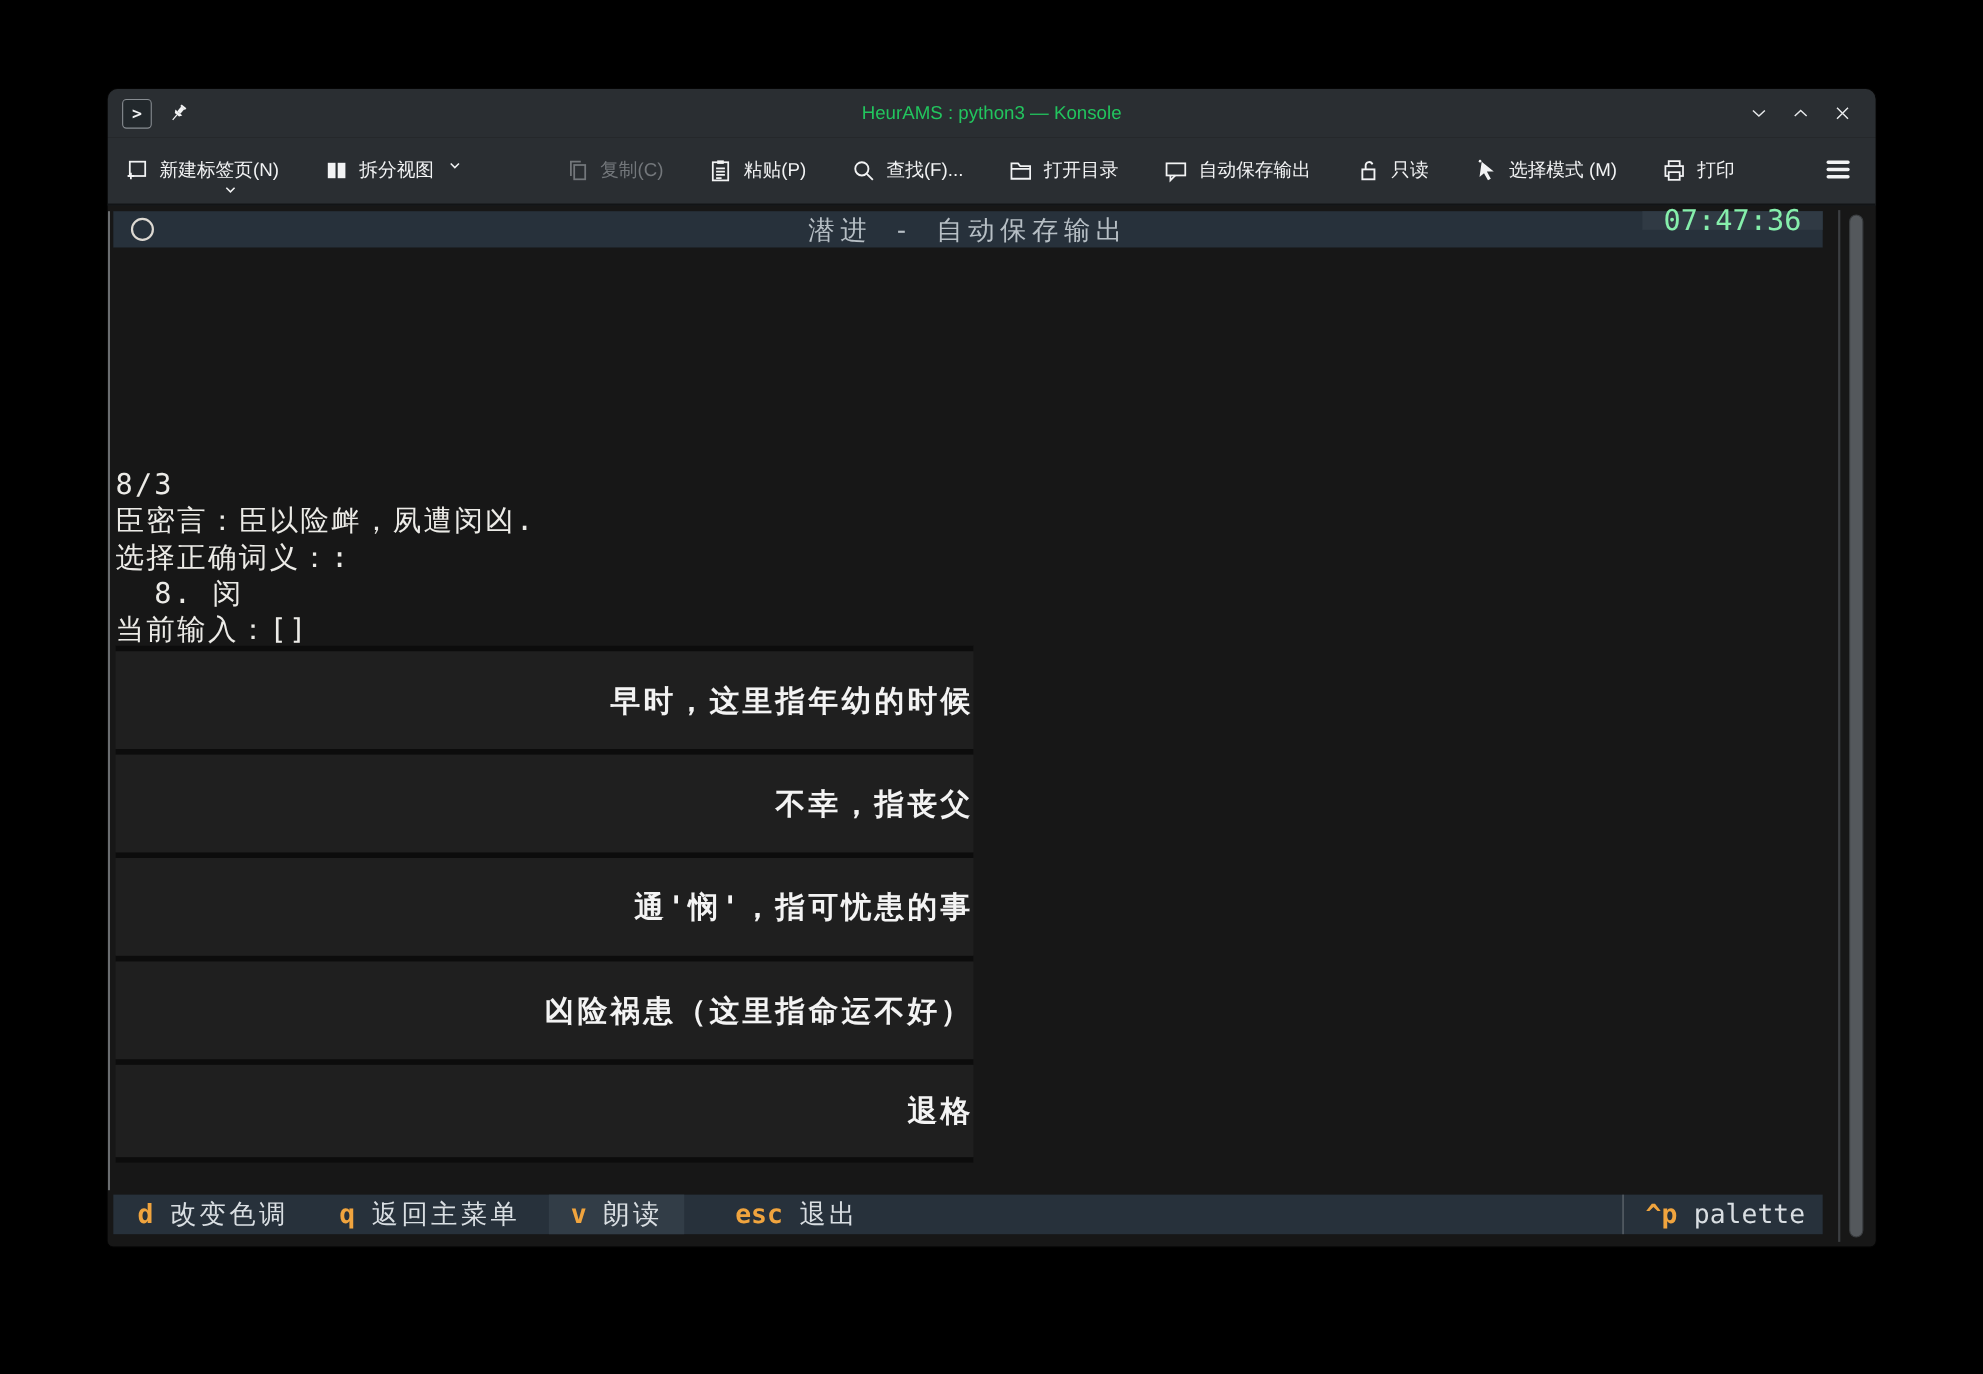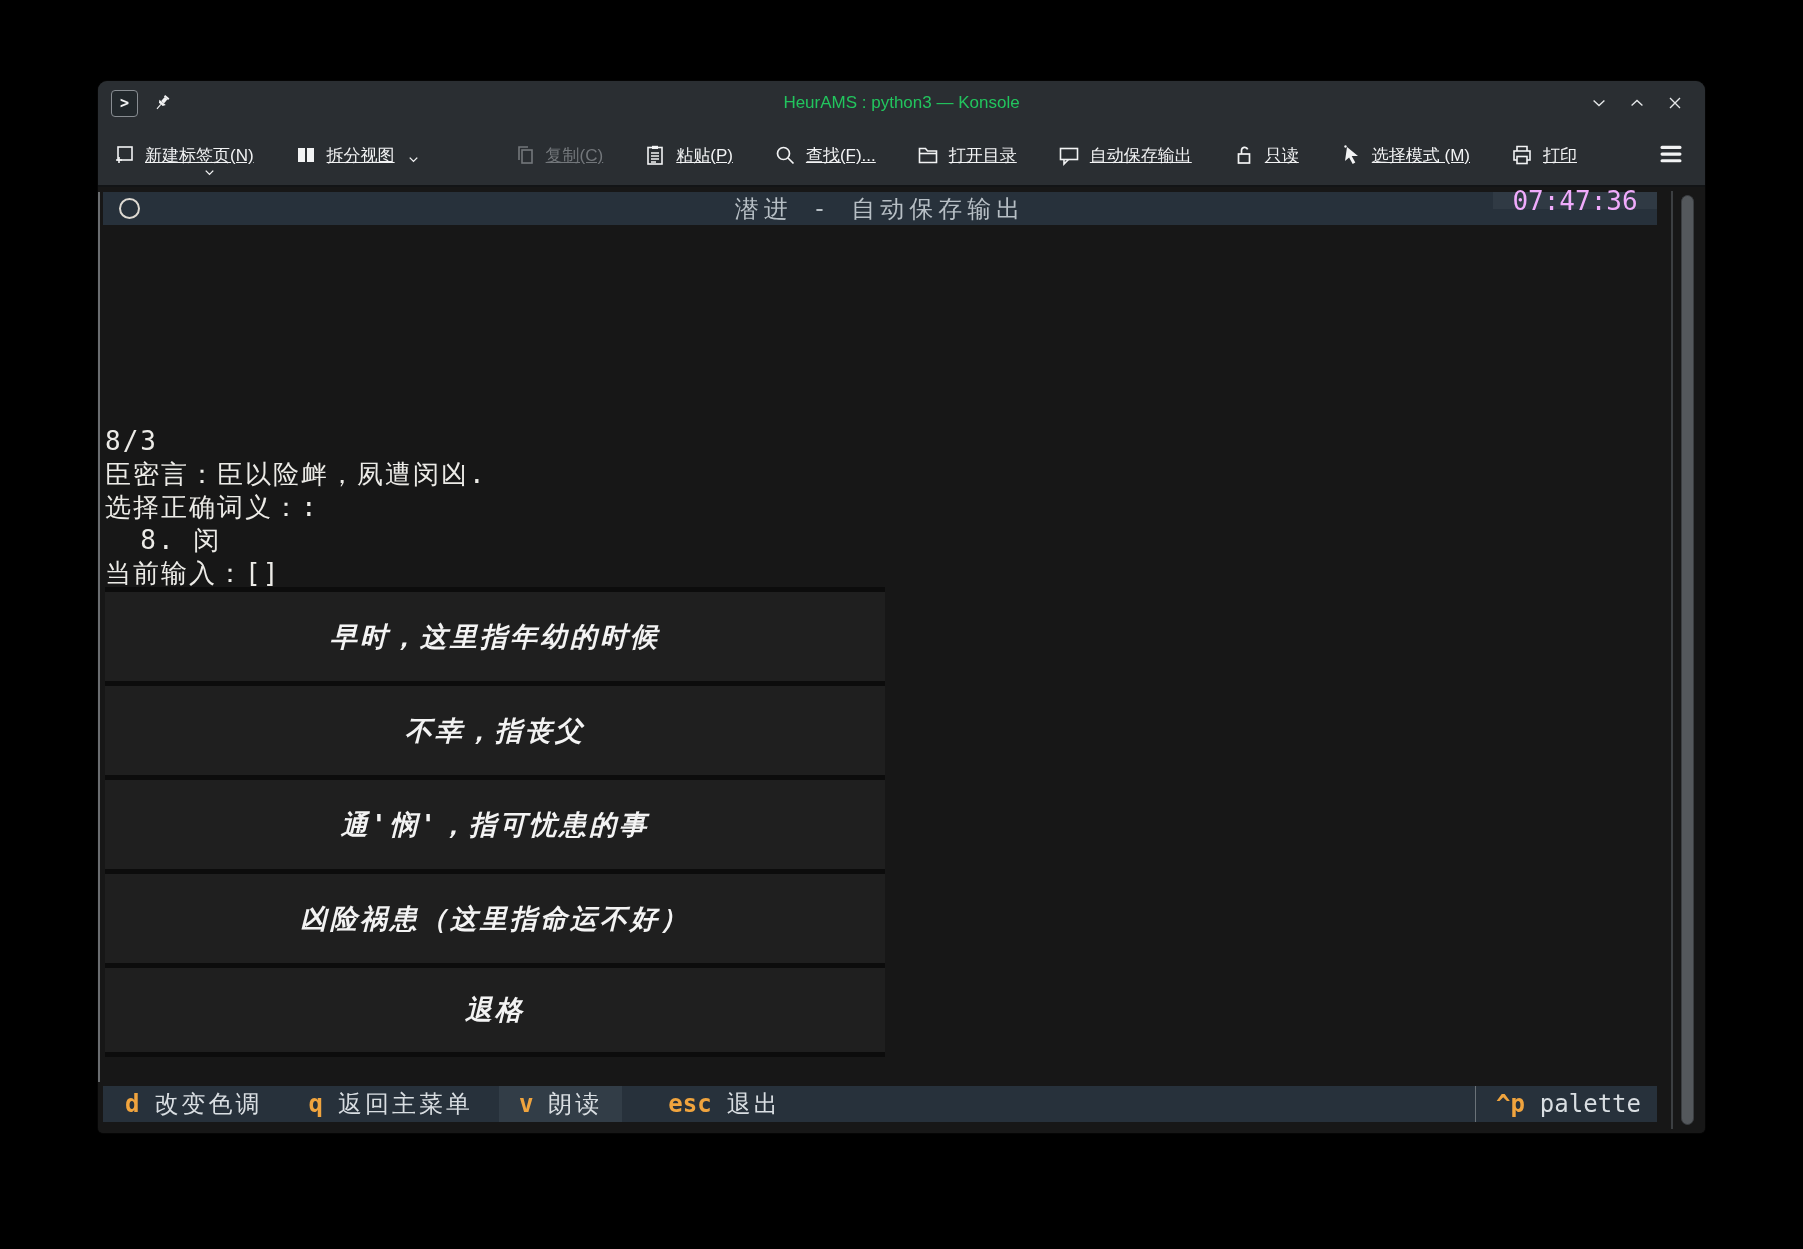--- a/index.html
+++ b/index.html
@@ -32,21 +32,21 @@
   }
   .win-controls { margin-left:auto; display:flex; align-items:center; gap:14px; padding-right:18px; }
   .win-btn { width:24px; height:24px; color:#e6e8ea; display:flex; align-items:center; justify-content:center; }
   .win-btn svg { width:20px; height:20px; }
   
   .toolbar {
     height:62px; background:#2a2e32; display:flex; align-items:center;
     padding:0 18px 0 14px; gap:40px; border-bottom:2px solid #121416;
     color:#f2f3f4; font-size:17px; white-space:nowrap;
   }
-  .tb-item { position:relative; display:flex; align-items:flex-end; gap:9px;text-decoration:underline; }
+  .tb-item { position:relative; display:flex; align-items:flex-start; gap:9px; }
   .tb-item .ticon { width:24px; height:24px; display:flex; }
   .tb-item .ticon svg { width:24px; height:24px; }
   .tb-item.disabled { color:#73777b; }
   .tb-item .chev { width:15px; height:15px; display:flex; margin-left:2px; }
   .tb-item .chev svg { width:15px; height:15px; }
   .tb-item .chev.under { position:absolute; left:62%; bottom:-13px; }
   .tb-copy-extra { margin-left:52px; }
   .hamburger { margin-left:auto; width:30px; height:30px; color:#f2f3f4; }
   .hamburger svg { width:28px; height:28px; }
   
@@ -63,32 +63,32 @@
   .tui-circle {
     width:21px; height:21px; border:2px solid #ddd9d2; border-radius:50%;
     margin-left:16px; flex:none;
   }
   .tui-title {
     position:absolute; left:0; right:0; text-align:center;
     color:#b7bfc5; font-size:24px; letter-spacing:5px;
   }
   .tui-clock {
     position:absolute; right:0; top:0; width:164px; height:17px;
-    background:#303a44; color:#f0abfc; font-size:26px;
+    background:#303a44; color:#86efac; font-size:26px;
     display:flex; align-items:center; justify-content:center;
   }
   .content {
     position:absolute; left:7px; top:238px;
     color:#ecebe7; font-size:26px; line-height:33px;
     letter-spacing:2px; white-space:pre;
   }
   .options { position:absolute; left:7px; top:400px; width:780px; }
   .option {
     height:94px; background:#1f1f1f; border-top:5px solid #0c0c0c;
-    display:flex; align-items:center; justify-content:center;font-style:italic;
+    display:flex; align-items:center; justify-content:flex-end;
   }
   .option:last-child { border-bottom:5px solid #0c0c0c; }
   .option span {
     color:#f3f3f3; font-size:27px; font-weight:bold; letter-spacing:3px;
   }
   .statusbar {
     position:absolute; left:5px; top:899px; width:1554px; height:36px;
     background:#27313b; display:flex; align-items:center;
     font-size:24px; color:#d9dee2; padding-left:22px;
   }

